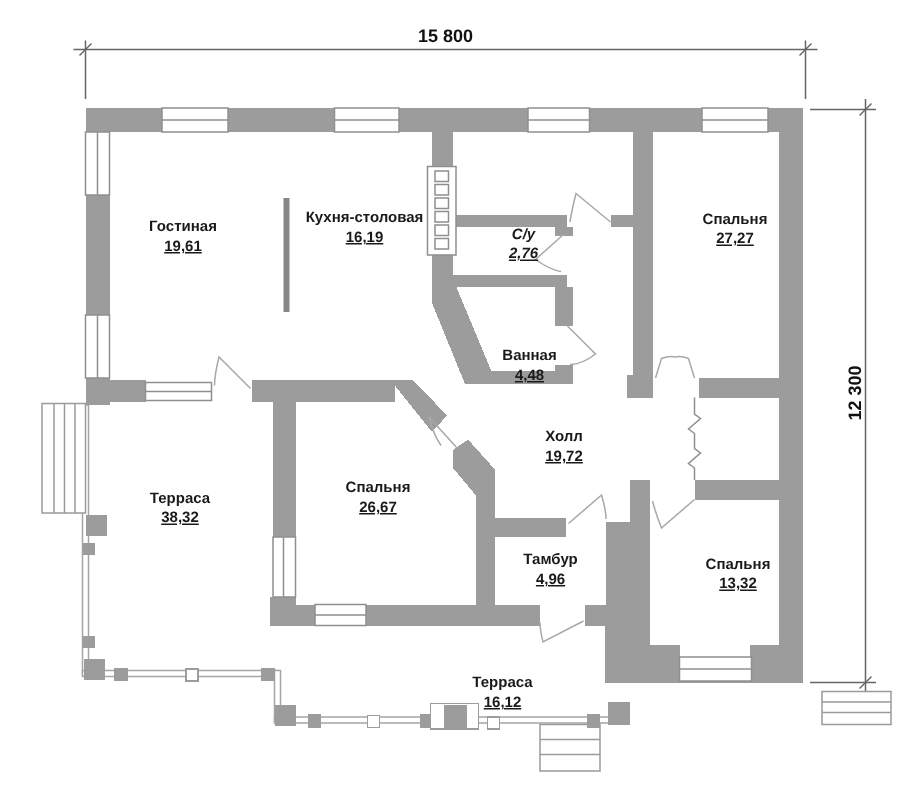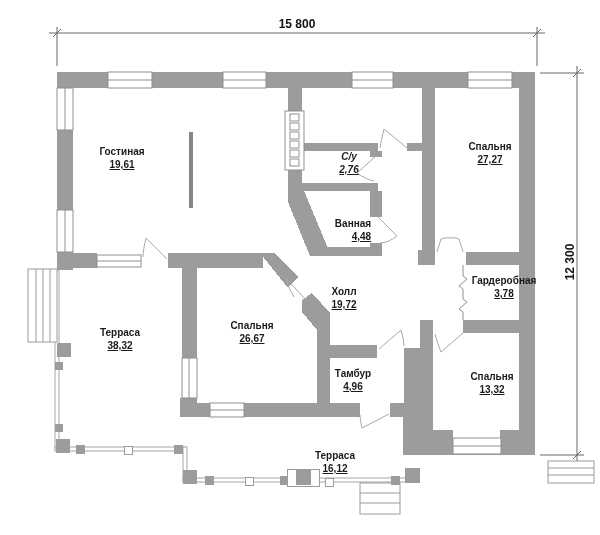--- a/index.html
+++ b/index.html
@@ -173,49 +173,49 @@
     </g>
   </svg>
 
   <div class="dim-label" style="left:297px;top:24px;">15 800</div>
   <div class="dim-label vert" style="left:570px;top:262px;">12 300</div>
 
   <div class="room-label" style="left:122px;top:158px;">
     <div>Гостиная</div>
     <div class="room-area">19,61</div>
   </div>
+  <div class="room-label" style="left:243px;top:152px;">
+    <div>Кухня-столовая</div>
+    <div class="room-area">16,19</div>
+  </div>
   <div class="room-label" style="left:349px;top:163px;font-style:italic;">
     <div>С/у</div>
     <div class="room-area">2,76</div>
   </div>
-  <div class="room-label" style="left:353px;top:230px;text-align:right;">
+  <div class="room-label" style="left:353px;top:244px;">
     <div>Ванная</div>
     <div class="room-area">4,48</div>
   </div>
   <div class="room-label" style="left:490px;top:153px;">
     <div>Спальня</div>
     <div class="room-area">27,27</div>
   </div>
-  <div class="room-label" style="left:504px;top:287px;">
-    <div>Гардеробная</div>
-    <div class="room-area">3,78</div>
-  </div>
-  <div class="room-label" style="left:344px;top:298px;">
+  <div class="room-label" style="left:376px;top:298px;">
     <div>Холл</div>
     <div class="room-area">19,72</div>
   </div>
   <div class="room-label" style="left:120px;top:339px;">
     <div>Терраса</div>
     <div class="room-area">38,32</div>
   </div>
   <div class="room-label" style="left:252px;top:332px;">
     <div>Спальня</div>
     <div class="room-area">26,67</div>
   </div>
-  <div class="room-label" style="left:353px;top:380px;">
+  <div class="room-label" style="left:367px;top:380px;">
     <div>Тамбур</div>
     <div class="room-area">4,96</div>
   </div>
   <div class="room-label" style="left:492px;top:383px;">
     <div>Спальня</div>
     <div class="room-area">13,32</div>
   </div>
   <div class="room-label" style="left:335px;top:462px;">
     <div>Терраса</div>
     <div class="room-area">16,12</div>

